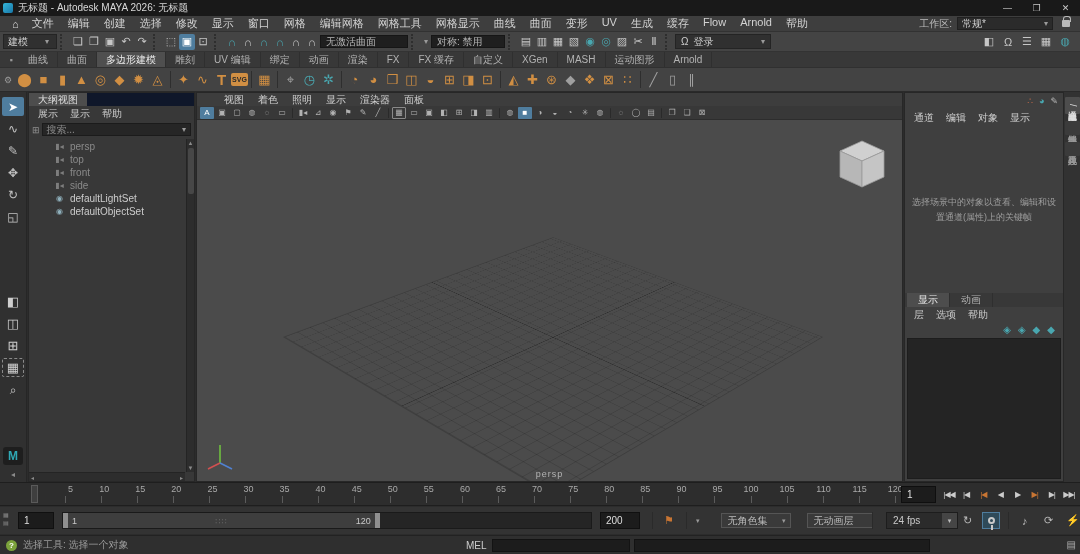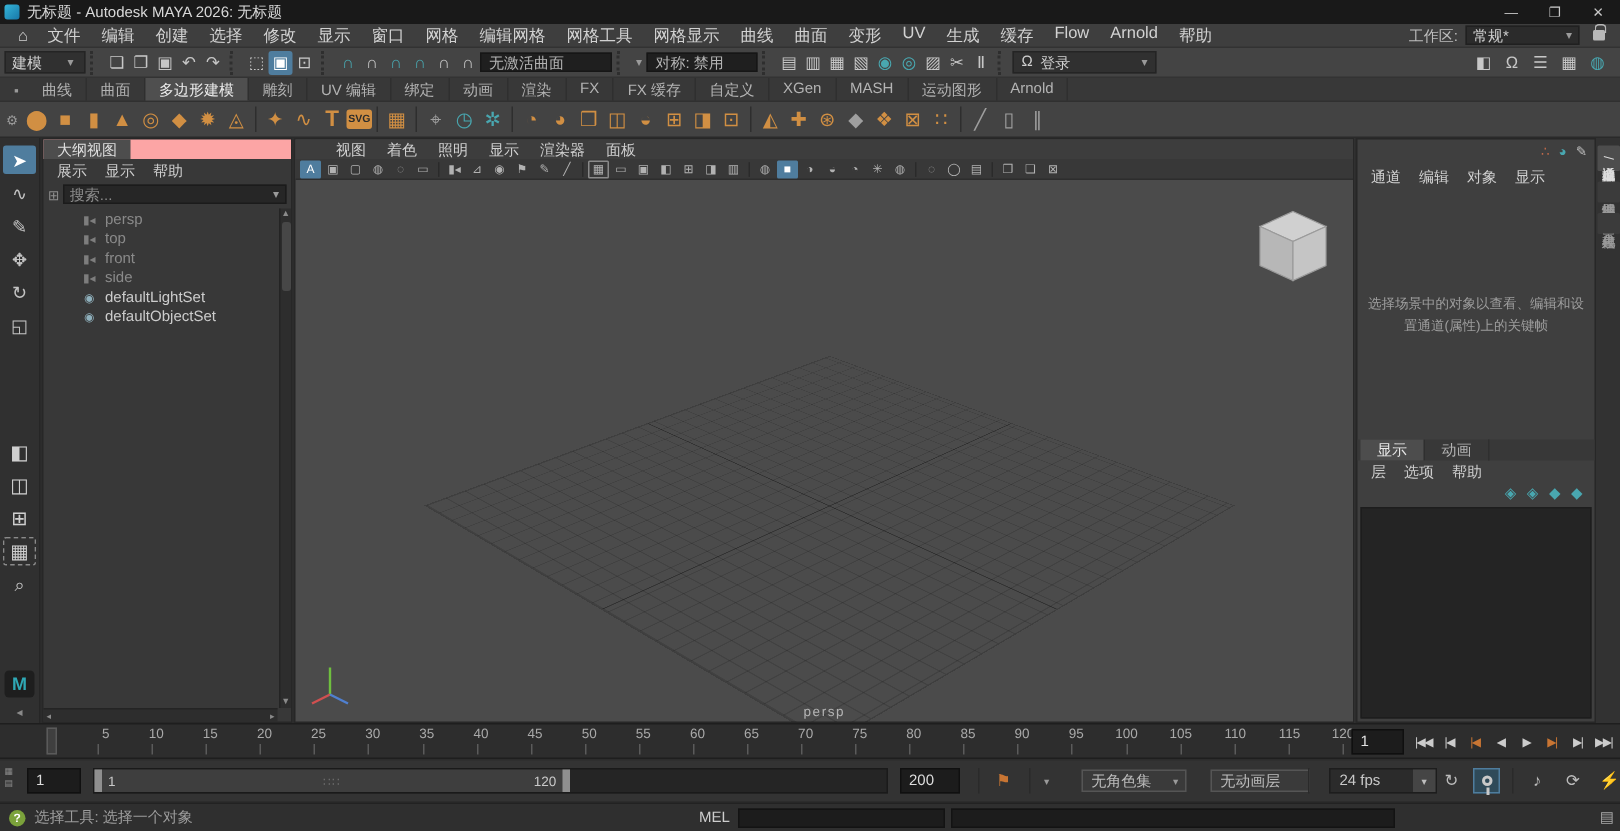--- a/index.html
+++ b/index.html
@@ -12,21 +12,21 @@
   .wtitle{font-size:10px;color:#d8d8d8}
   .winbtns{margin-left:auto;display:flex;height:100%}
   .winbtn{width:29px;display:flex;align-items:center;justify-content:center;color:#c9c9c9;font-size:9px}
 
   
   .menubar{position:absolute;left:0;top:16px;right:0;height:16px;background:#3e3e3e;display:flex;align-items:center;padding:0 6px;border-bottom:1px solid #323232}
   .home{padding:0 6px;color:#d2d2d2;font-size:11px}
   .mitem{padding:12px 7px;font-size:11px;color:#d2d2d2;white-space:nowrap}
   .workspace{margin-left:auto;display:flex;align-items:center;gap:5px}
   .wslabel{color:#bdbdbd;font-size:10px}
-  .wsbox{width:76px;height:13px;background:#2b2b2b;border:1px solid #202020;display:flex;align-items:center;justify-content:space-between;padding:0 4px;font-size:10px;color:#cfcfcf}
+  .wsbox{width:96px;height:13px;background:#2b2b2b;border:1px solid #202020;display:flex;align-items:center;justify-content:space-between;padding:0 4px;font-size:10px;color:#cfcfcf}
   .wsarrow{color:#9a9a9a;font-size:8px}
   .lock{width:8px;height:7px;background:#b9b9b9;border-radius:1px;position:relative;margin:0 4px}
   .lock:before{content:"";position:absolute;left:1px;top:-4px;width:6px;height:5px;border:1.5px solid #b9b9b9;border-bottom:none;border-radius:3px 3px 0 0}
 
   
   .statusline{position:absolute;left:0;top:32px;right:0;height:20px;background:#444;display:flex;align-items:center;padding:0 3px;border-bottom:1px solid #333}
   .modebox{width:54px;height:15px;background:#303030;border:1px solid #242424;display:flex;align-items:center;justify-content:space-between;padding:0 4px;font-size:10px;color:#d0d0d0}
   .grip{width:7px;height:16px;border-left:2px dotted #2e2e2e;margin:0 3px}
   .sicon{width:16px;height:16px;display:flex;align-items:center;justify-content:center;font-size:11px;color:#c7c7c7;border-radius:2px}
   .sicon.on{background:#4f7d9e;color:#fff}
@@ -60,21 +60,21 @@
   .tbicon{width:22px;height:19px;display:flex;align-items:center;justify-content:center;color:#c2c2c2;font-size:12px;border-radius:2px}
   .tbicon.on{background:#4f7d9e;color:#fff}
   .tbgap{height:60px}
   .tbicon.lay{color:#cfcfcf;font-size:13px}
   .tbicon.cur{border:1px dashed #8a8a8a}
   .mlogo{margin-top:auto;width:20px;height:18px;background:#1e1e1e;border-radius:3px;color:#2fa8b5;font-weight:bold;font-size:12px;display:flex;align-items:center;justify-content:center}
   .tbarrow{color:#8a8a8a;font-size:8px;margin:2px 0 3px}
 
   
   .outliner{position:absolute;left:28px;top:92px;width:167px;height:390px;background:#383838;border:1px solid #272727}
-  .paneltabs{height:13px;background:#fca5a5;display:flex}
+  .paneltabs{height:13px;background:#0f172a;display:flex}
   .ptab{background:#4d4d4d;color:#dedede;font-size:10px;padding:0 9px;display:flex;align-items:center}
   .pmenus{height:15px;display:flex;align-items:center;padding-left:3px}
   .pmenus span{padding:0 6px;font-size:10px;color:#cccccc}
   .searchrow{height:17px;display:flex;align-items:center;gap:2px;padding:0 3px}
   .filtericon{color:#8f8f8f;font-size:9px}
   .searchbox{flex:1;height:13px;background:#262626;border:1px solid #1b1b1b;display:flex;align-items:center;justify-content:space-between;padding:0 4px;font-size:10px;color:#8b8b8b}
   .outlist{position:relative;padding-top:2px}
   .outrow{height:13px;display:flex;align-items:center;gap:5px;padding-left:25px;font-size:10px;color:#cccccc}
   .outrow .oicon{font-size:8px;color:#8fb0bc;width:11px;text-align:center}
   .outrow.dim{color:#8a8a8a}

